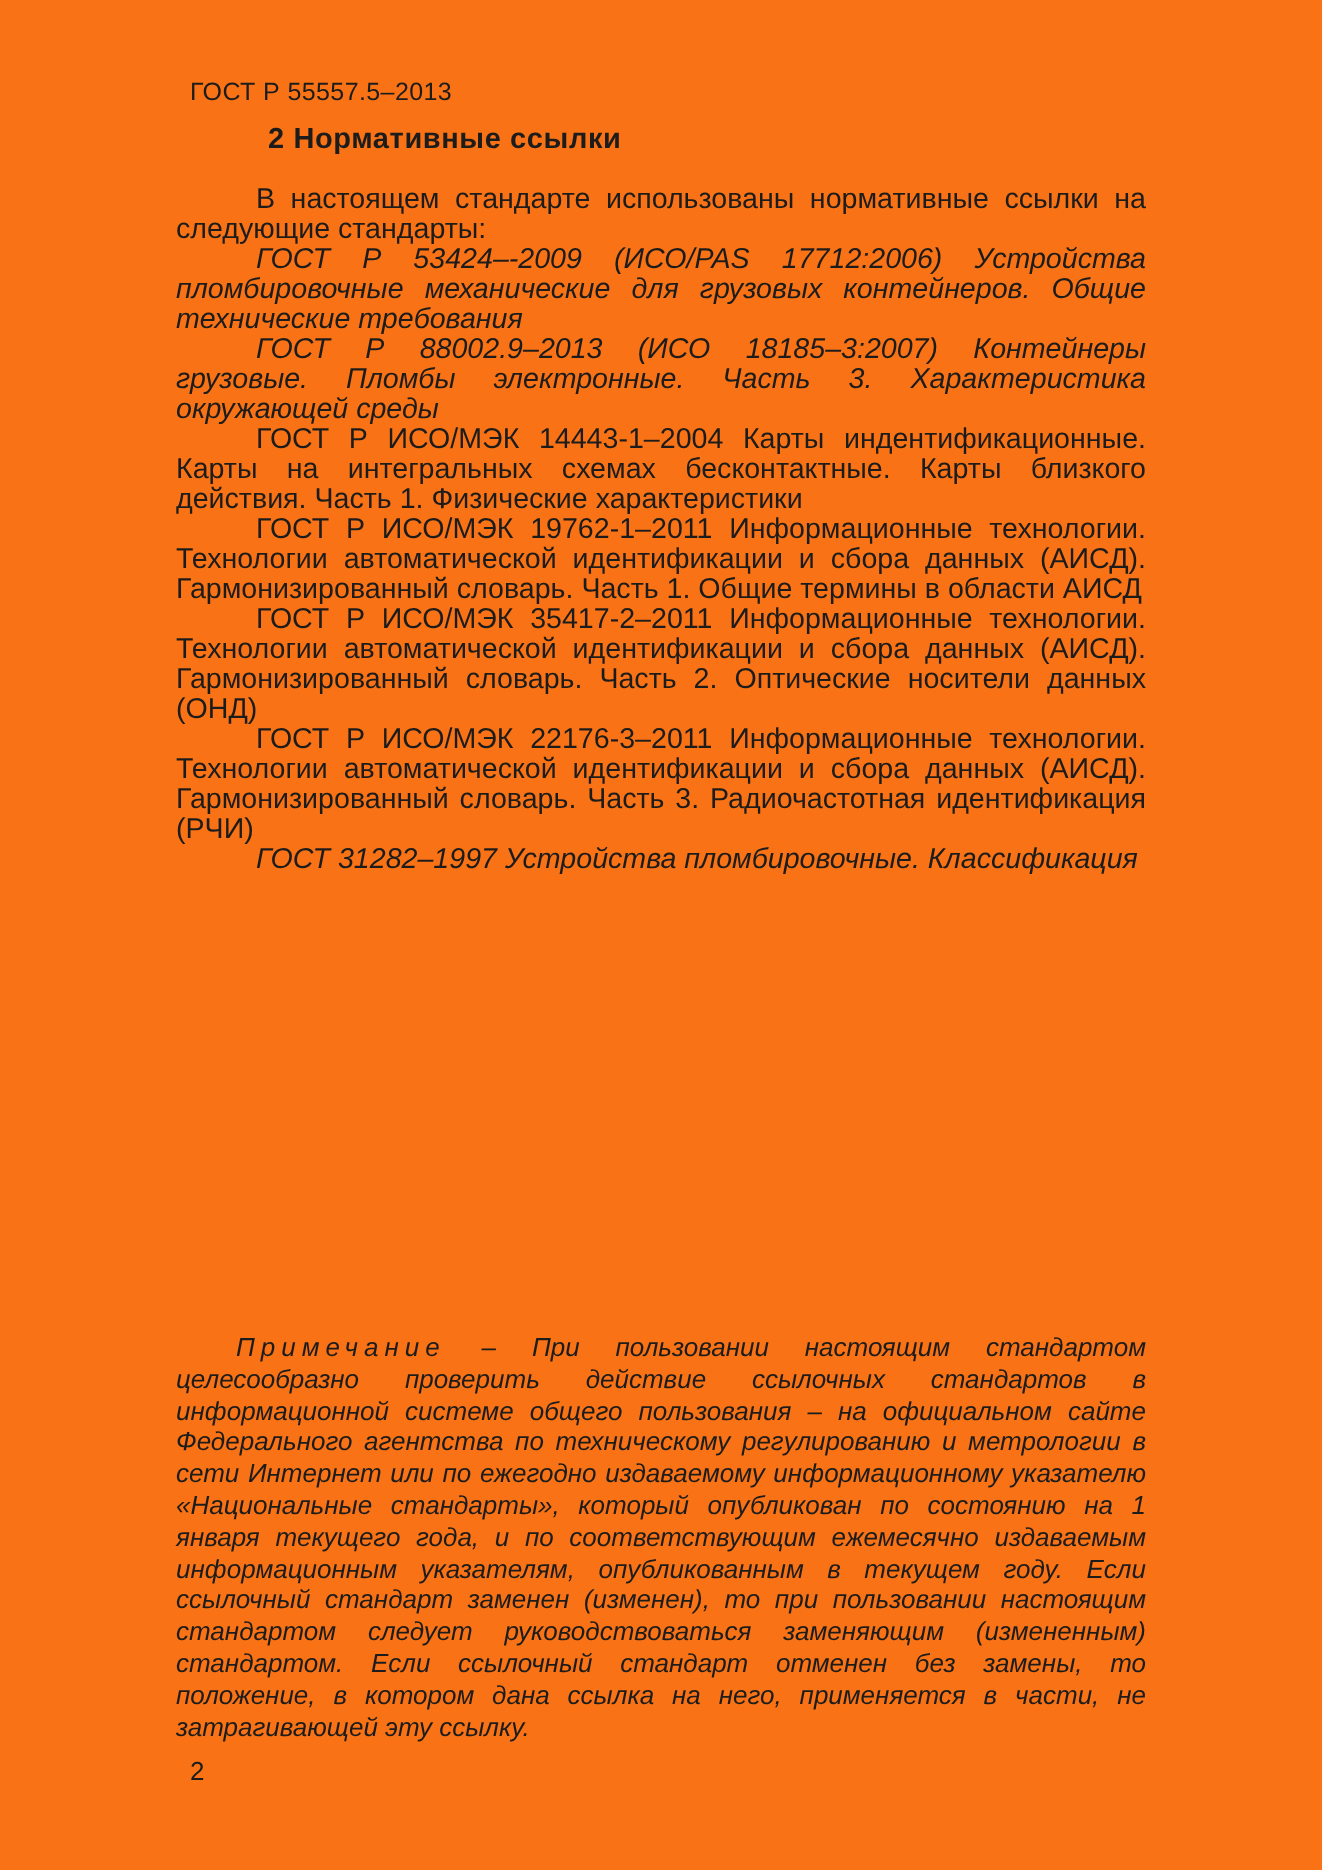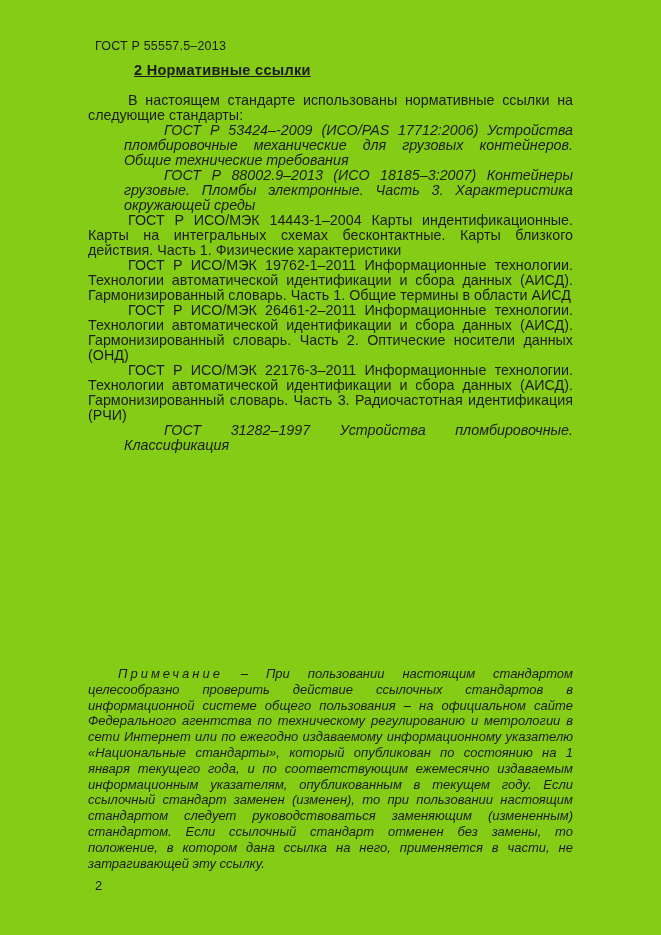--- a/index.html
+++ b/index.html
@@ -4,58 +4,56 @@
 <style>
   html, body {
     margin: 0;
     padding: 0;
     background: #ffffff;
   }
   .page {
     position: relative;
     width: 661px;
     height: 935px;
-    background: #84cc16;
+    background: #f97316;
     font-family: "Liberation Sans", sans-serif;
     color: #1c1c1c;
     overflow: hidden;
   }
   .doc-header {
     position: absolute;
     left: 95px;
     top: 39px;
     font-size: 12.5px;
     letter-spacing: 0.2px;
   }
   .section-heading {
     position: absolute;
     left: 134px;
     top: 62px;
     margin: 0;
     font-size: 14.5px;
     font-weight: bold;
     letter-spacing: 0.3px;
-    text-decoration: underline;
   }
   .body-text {
     position: absolute;
     left: 88px;
     top: 93px;
     width: 485px;
     font-size: 14.3px;
     line-height: 15px;
     text-align: justify;
   }
   .body-text p {
     margin: 0;
     text-indent: 40px;
   }
   .body-text p.italic {
     font-style: italic;
-    margin-left: 36px;
   }
   .note {
     position: absolute;
     left: 88px;
     top: 666px;
     width: 485px;
     font-size: 13px;
     line-height: 15.8px;
     text-align: justify;
     font-style: italic;
@@ -79,21 +77,21 @@
   <div class="doc-header">ГОСТ Р 55557.5–2013</div>
 
   <h2 class="section-heading">2 Нормативные ссылки</h2>
 
   <div class="body-text">
     <p>В настоящем стандарте использованы нормативные ссылки на следующие стандарты:</p>
     <p class="italic">ГОСТ Р 53424–-2009 (ИСО/PAS 17712:2006) Устройства пломбировочные механические для грузовых контейнеров. Общие технические требования</p>
     <p class="italic">ГОСТ Р 88002.9–2013 (ИСО 18185–3:2007) Контейнеры грузовые. Пломбы электронные. Часть 3. Характеристика окружающей среды</p>
     <p>ГОСТ Р ИСО/МЭК 14443-1–2004 Карты индентификационные. Карты на интегральных схемах бесконтактные. Карты близкого действия. Часть 1. Физические характеристики</p>
     <p>ГОСТ Р ИСО/МЭК 19762-1–2011 Информационные технологии. Технологии автоматической идентификации и сбора данных (АИСД). Гармонизированный словарь. Часть 1. Общие термины в области АИСД</p>
-    <p>ГОСТ Р ИСО/МЭК 26461-2–2011 Информационные технологии. Технологии автоматической идентификации и сбора данных (АИСД). Гармонизированный словарь. Часть 2. Оптические носители данных (ОНД)</p>
+    <p>ГОСТ Р ИСО/МЭК 35417-2–2011 Информационные технологии. Технологии автоматической идентификации и сбора данных (АИСД). Гармонизированный словарь. Часть 2. Оптические носители данных (ОНД)</p>
     <p>ГОСТ Р ИСО/МЭК 22176-3–2011 Информационные технологии. Технологии автоматической идентификации и сбора данных (АИСД). Гармонизированный словарь. Часть 3. Радиочастотная идентификация (РЧИ)</p>
     <p class="italic">ГОСТ 31282–1997 Устройства пломбировочные. Классификация</p>
   </div>
 
   <div class="note">
     <span class="note-label">Примечание</span>
     <span>–</span>
     <span>При пользовании настоящим стандартом целесообразно проверить действие ссылочных стандартов в информационной системе общего пользования – на официальном сайте Федерального агентства по техническому регулированию и метрологии в сети Интернет или по ежегодно издаваемому информационному указателю «Национальные стандарты», который опубликован по состоянию на 1 января текущего года, и по соответствующим ежемесячно издаваемым информационным указателям, опубликованным в текущем году. Если ссылочный стандарт заменен (изменен), то при пользовании настоящим стандартом следует руководствоваться заменяющим (измененным) стандартом. Если ссылочный стандарт отменен без замены, то положение, в котором дана ссылка на него, применяется в части, не затрагивающей эту ссылку.</span>
   </div>
 

